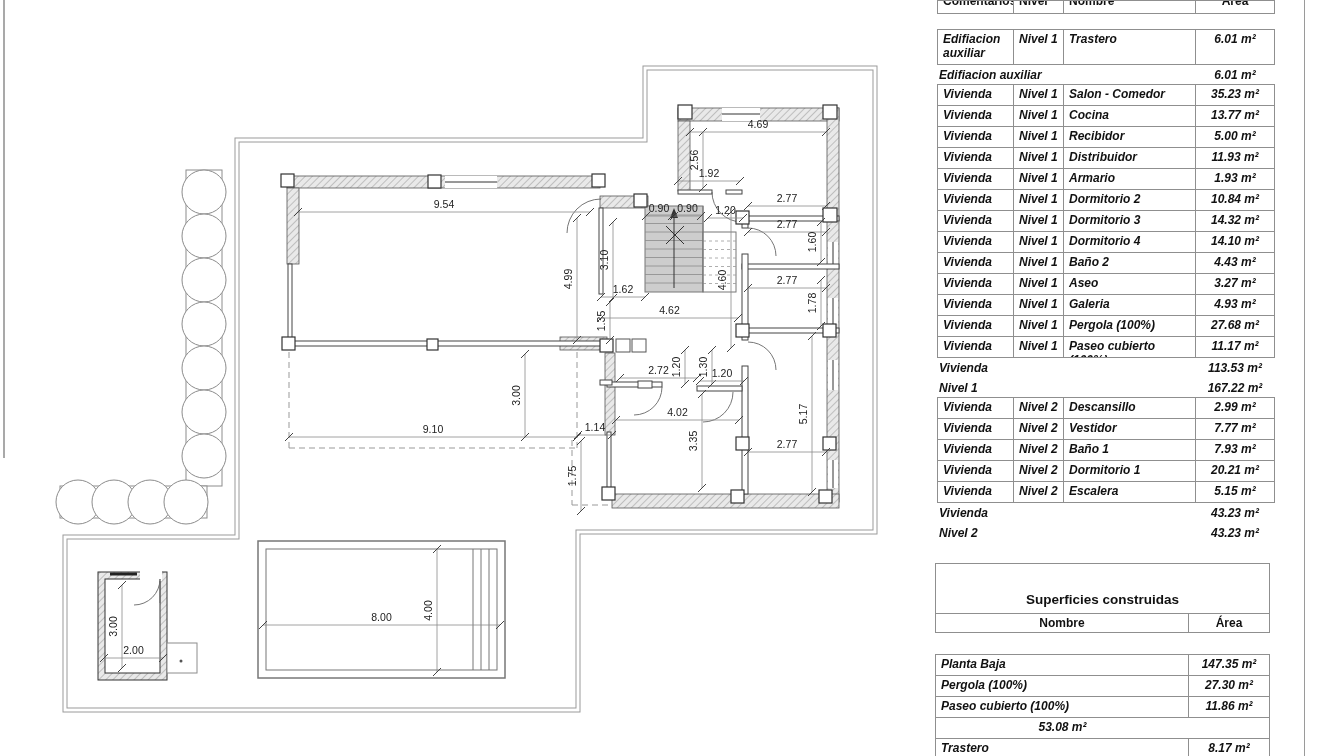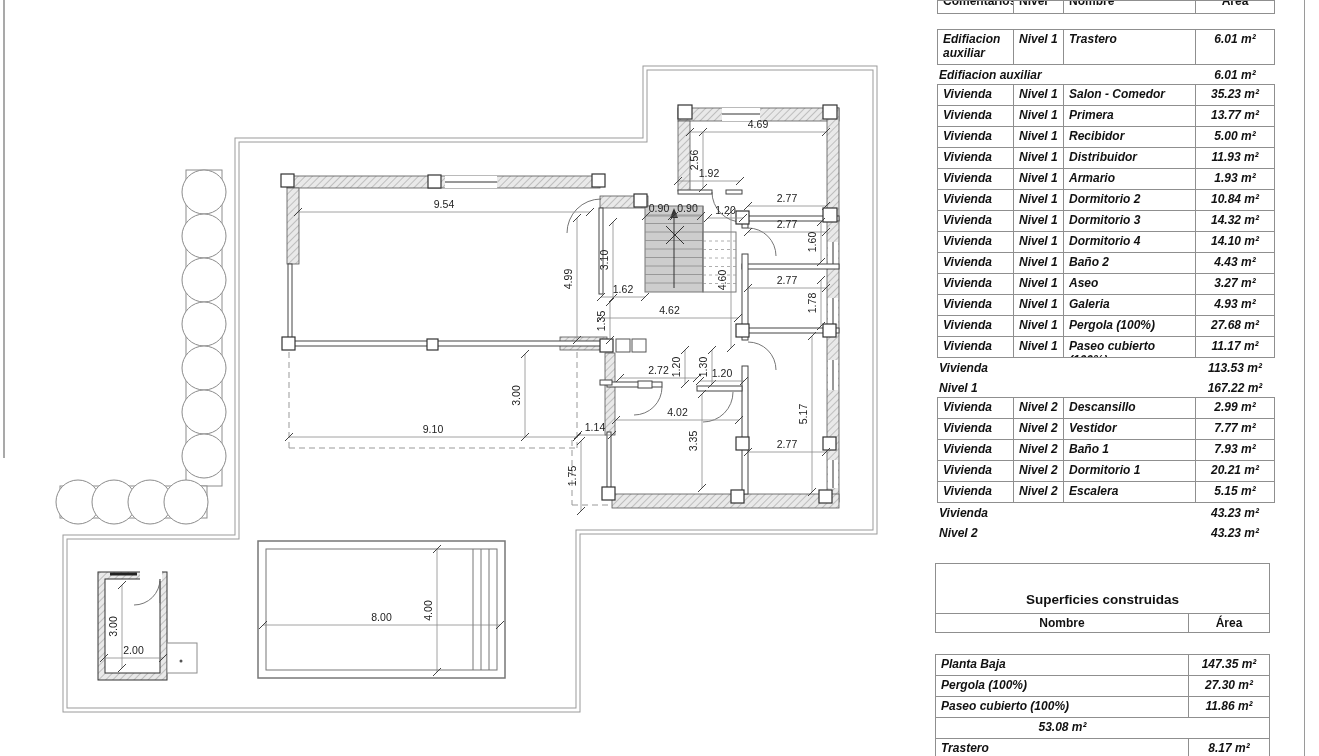--- a/index.html
+++ b/index.html
@@ -382,21 +382,21 @@
       </div>
       <div class="trow bordered">
         <div>Vivienda</div>
         <div>Nivel 1</div>
         <div>Salon - Comedor</div>
         <div>35.23 m²</div>
       </div>
       <div class="trow bordered">
         <div>Vivienda</div>
         <div>Nivel 1</div>
-        <div>Primera</div>
+        <div>Cocina</div>
         <div>13.77 m²</div>
       </div>
       <div class="trow bordered">
         <div>Vivienda</div>
         <div>Nivel 1</div>
         <div>Recibidor</div>
         <div>5.00 m²</div>
       </div>
       <div class="trow bordered">
         <div>Vivienda</div>

